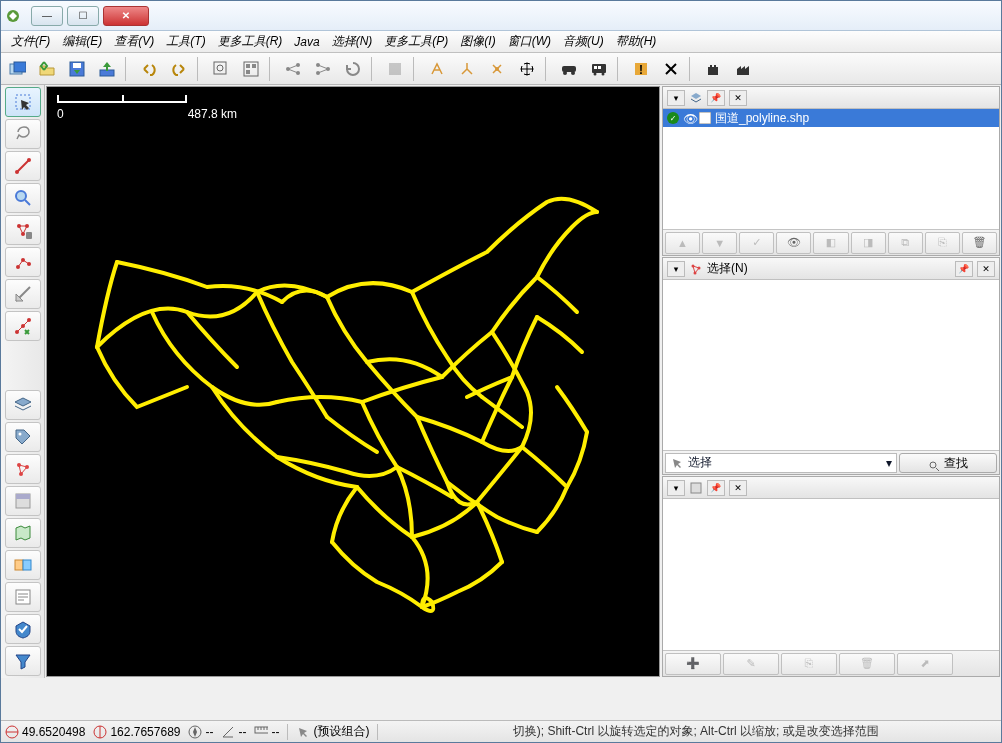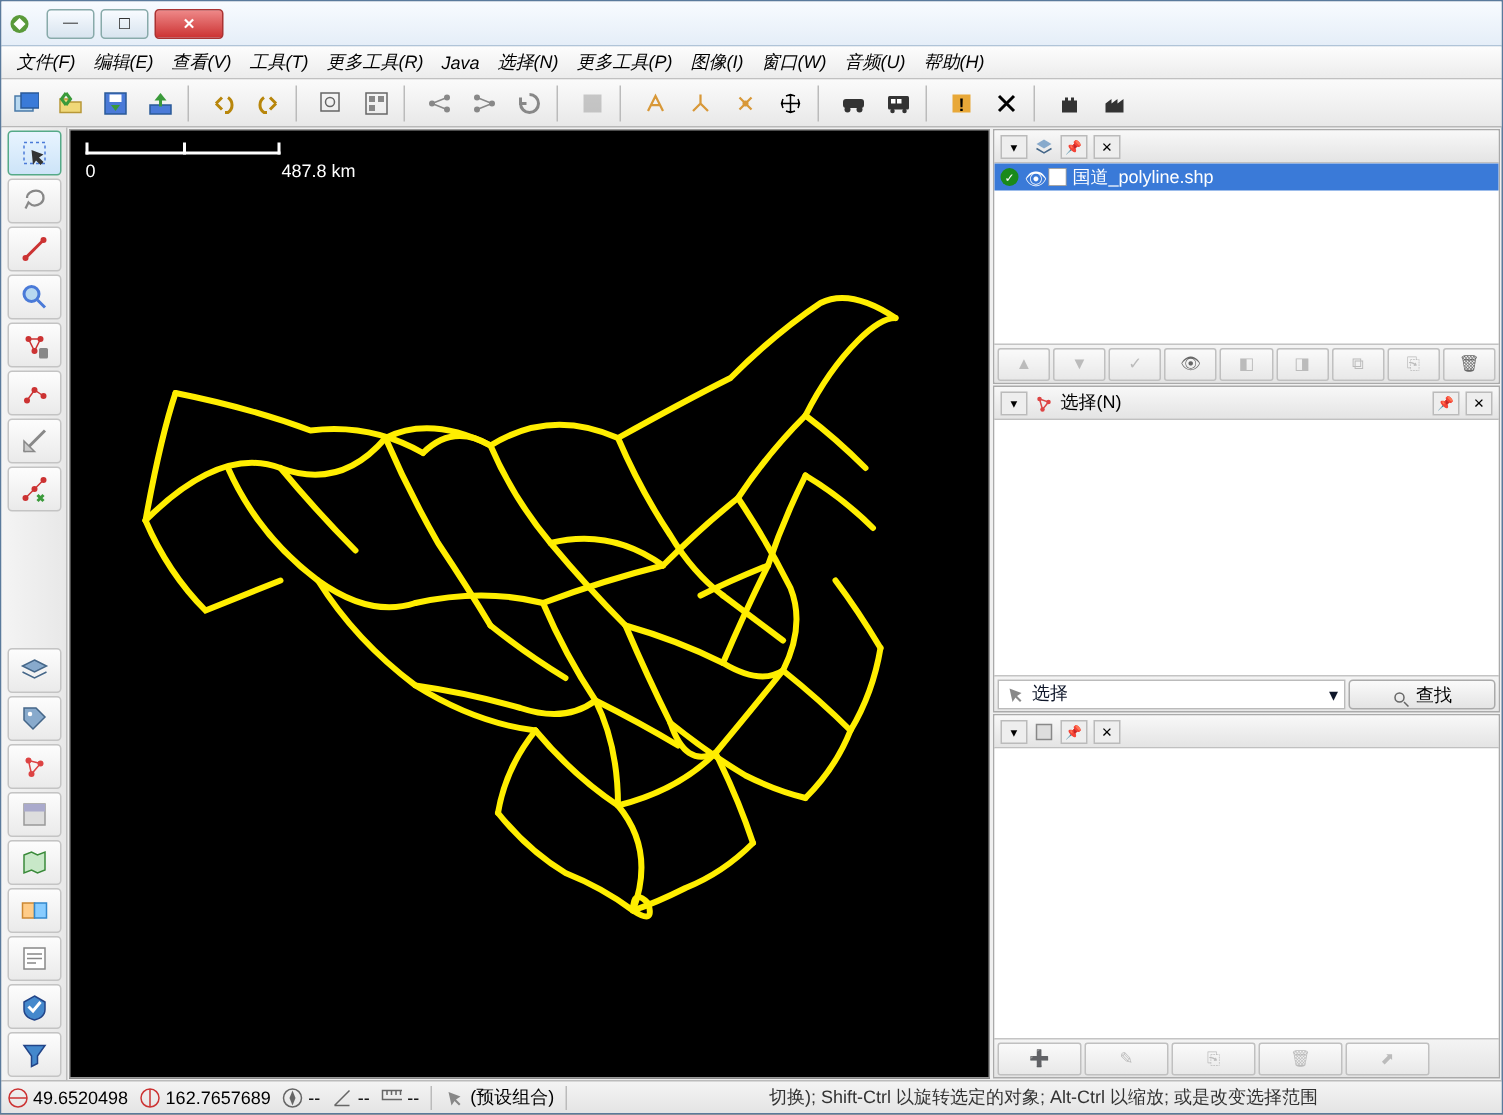--- a/index.html
+++ b/index.html
@@ -34,21 +34,21 @@
 .panel-body { flex:1; background:#fff; min-height:40px; }
 .layer-item { height:18px;background:#3a7ad8;color:#fff;display:flex;align-items:center;padding:0 4px;gap:4px;font-family:monospace; }
 .layer-item .chk { width:12px;height:12px;background:#1a8a1a;border-radius:50%;display:flex;align-items:center;justify-content:center;color:#fff;font-size:8px; }
 .layer-item .eye { width:12px;height:12px; }
 .panel-bbar { height:26px;background:linear-gradient(#f4f4f4,#e4e4e4);border-top:1px solid #c4c4c4;display:flex;align-items:center;padding:2px;gap:2px; }
 .bbtn { width:36px;height:22px;border:1px solid #c0c0c0;border-radius:2px;background:linear-gradient(#fafafa,#e8e8e8);display:flex;align-items:center;justify-content:center;font-size:11px;color:#666; }
 .bbtn.dis { color:#bbb; }
 .sel-bar { height:24px;background:linear-gradient(#f4f4f4,#e8e8e8);border-top:1px solid #c4c4c4;display:flex;align-items:center;padding:2px;gap:2px; }
 .sel-combo { flex:1;height:20px;border:1px solid #bbb;background:#fff;display:flex;align-items:center;padding:0 4px;color:#0f172a; }
 .sel-btn { width:98px;height:20px;border:1px solid #aaa;border-radius:3px;background:linear-gradient(#fafafa,#e4e4e4);display:flex;align-items:flex-end;justify-content:center;gap:4px; }
-.statusbar { height:22px;background:linear-gradient(#f4f4f4,#e4e4e4);border-top:1px solid #bbb;display:flex;align-items:center;padding:0 4px;gap:8px;font-size:11px; }
+.statusbar { height:22px;background:linear-gradient(#f4f4f4,#e4e4e4);border-top:1px solid #bbb;display:flex;align-items:center;padding:0 4px;gap:8px;font-size:11px;margin-top:42px; }
 .stat-item { display:flex;align-items:center;gap:3px; }
 .stat-icon { width:14px;height:14px; }
 .stat-sep { width:1px;height:16px;background:#bbb; }
 .help-text { flex:1;text-align:center;padding-left:8px;color:#333;overflow:hidden;white-space:nowrap; }
 svg { display:block; }
 </style>
 </head>
 <body>
 
 <div class="window">

